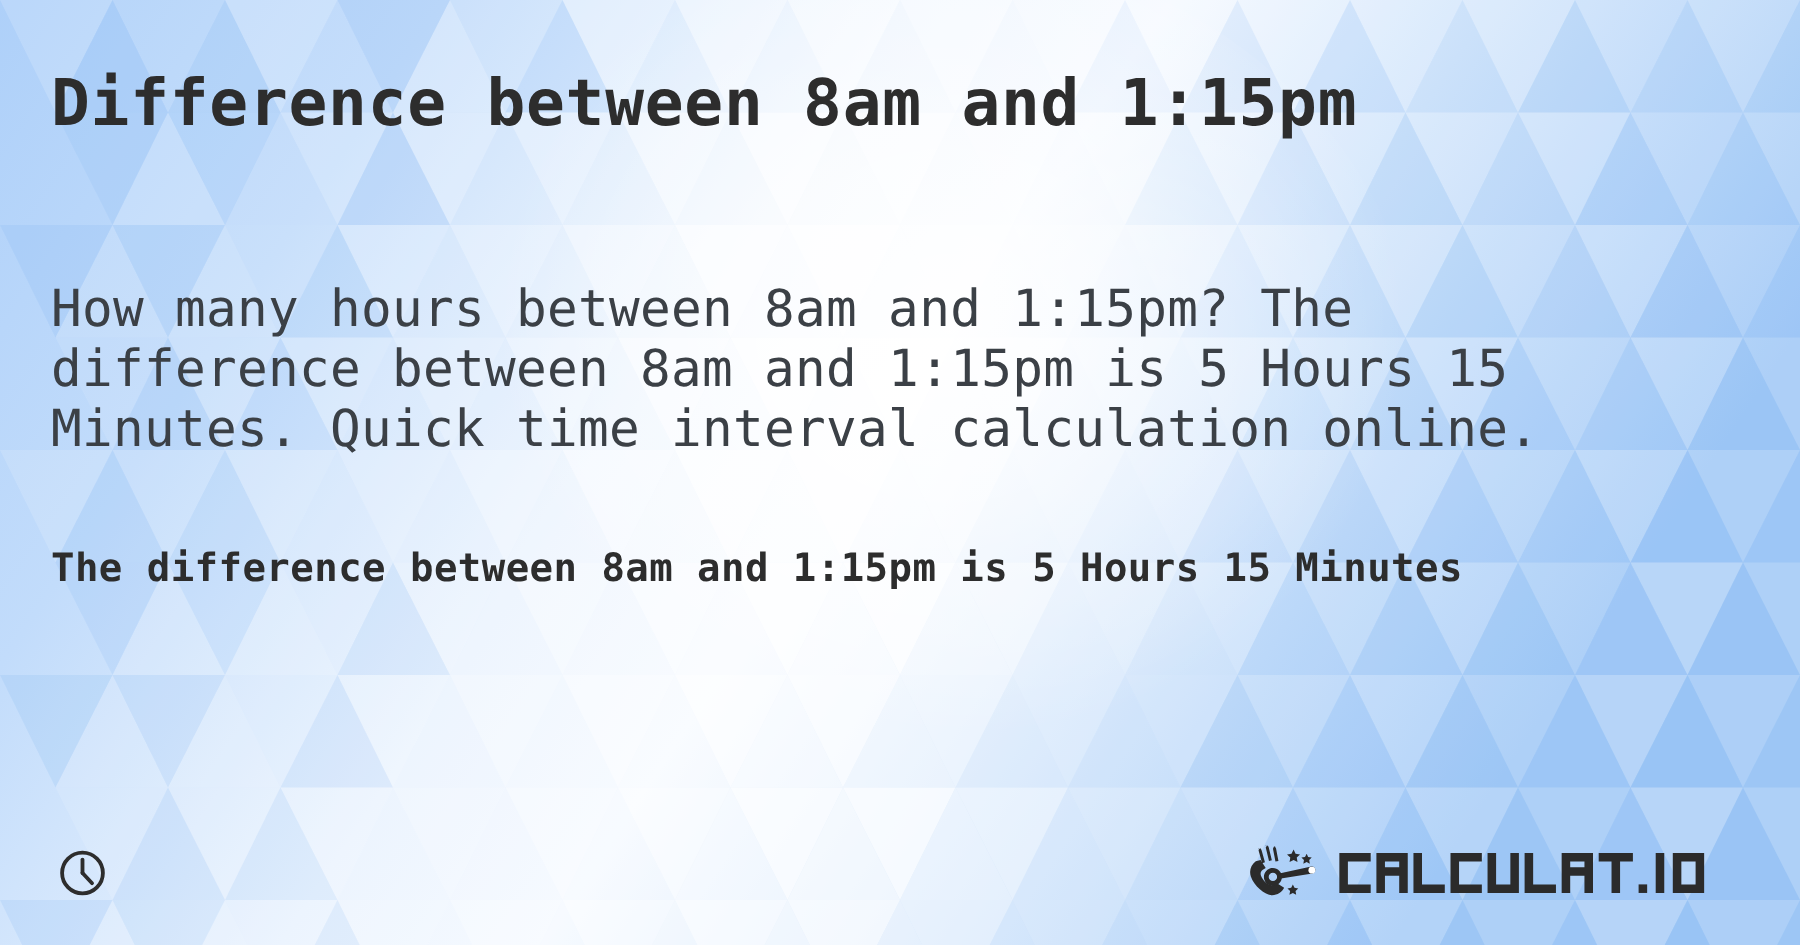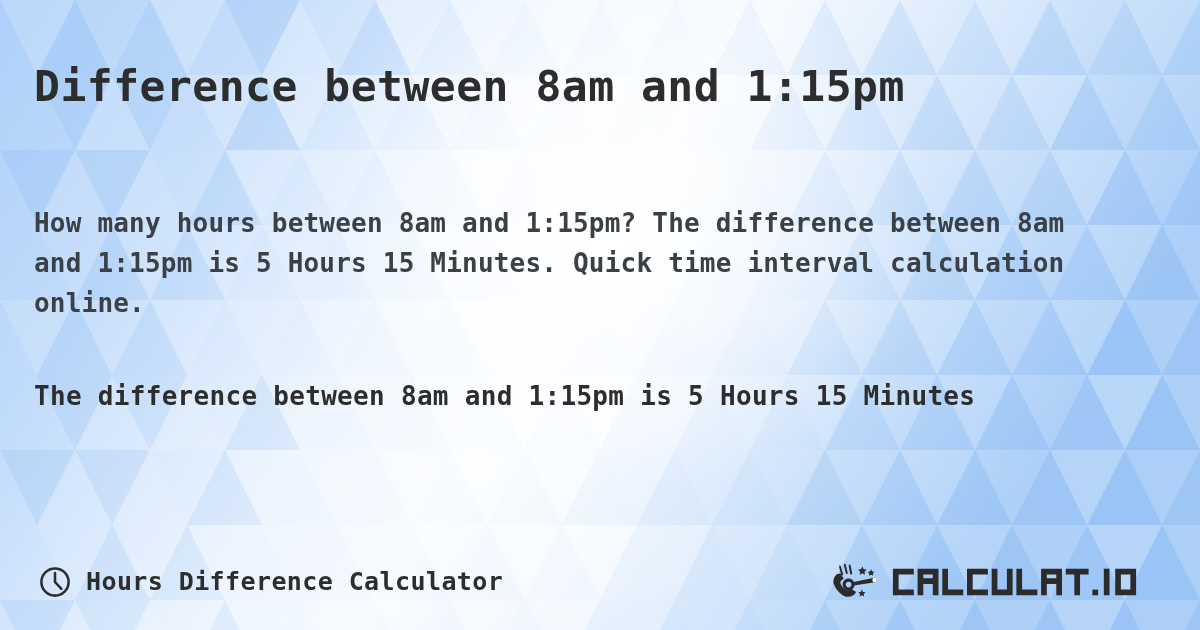--- a/index.html
+++ b/index.html
@@ -32,21 +32,20 @@
     display: block;
     width: 1200px;
     height: 630px;
   }
 
   
   #content {
     position: absolute;
     inset: 0;
     z-index: 2;
-    margin-top: 17px;
   }
 
   .page-title {
     position: absolute;
     left: 34px;
     top: 42px;
     width: 1130px;
     margin: 0;
     font-size: 43px;
     line-height: 54px;
@@ -54,23 +53,23 @@
     letter-spacing: 0.5px;
     color: #2d2d2d;
   }
 
   .intro-paragraph {
     position: absolute;
     left: 34px;
     top: 186px;
     width: 1075px;
     margin: 0;
-    font-size: 26px;
+    font-size: 34px;
     line-height: 40px;
-    font-weight: 700;
+    font-weight: 400;
     letter-spacing: 0.2px;
     color: #3b4046;
   }
 
   .answer-heading {
     position: absolute;
     left: 34px;
     top: 355px;
     width: 1060px;
     margin: 0;
@@ -469,21 +468,20 @@
     <div class="footer-bar">
 
       <div class="footer-left">
         <span class="clock-icon-wrap">
           <svg class="clock-icon" viewBox="0 0 40 40" xmlns="http://www.w3.org/2000/svg">
             <circle cx="20" cy="20" r="16" fill="none" stroke="#2d2d2d" stroke-width="3"></circle>
             <line x1="20" y1="20" x2="20" y2="9.5" stroke="#2d2d2d" stroke-width="3" stroke-linecap="round"></line>
             <line x1="20" y1="20" x2="27.5" y2="28" stroke="#2d2d2d" stroke-width="3" stroke-linecap="round"></line>
           </svg>
         </span>
-        <span class="footer-label">Hours Difference Calculator</span>
       </div>
 
       <div class="brand">
         <span class="wand-icon-wrap">
           <svg class="wand-icon" viewBox="0 0 56 44" xmlns="http://www.w3.org/2000/svg">
             <g fill="#2b2b2b">
 
               <path d="M9.5 5.5c1.1-.5 2.2.1 2.5 1.2l2.3 8.2-1.9.6-2.3-8.3c-.2-.8.4-1.4 1.4-1.7z"></path>
               <path d="M14.4 3.6c1.1-.4 2.2.2 2.4 1.3l2.1 8.6-1.9.5-2.1-8.6c-.2-.9.4-1.5 1.5-1.8z"></path>
               <path d="M19.4 4.2c1.1-.3 2.1.4 2.3 1.5l1.6 8.3-2 .4-1.6-8.3c-.1-.9.5-1.6 1.7-1.9z"></path>

